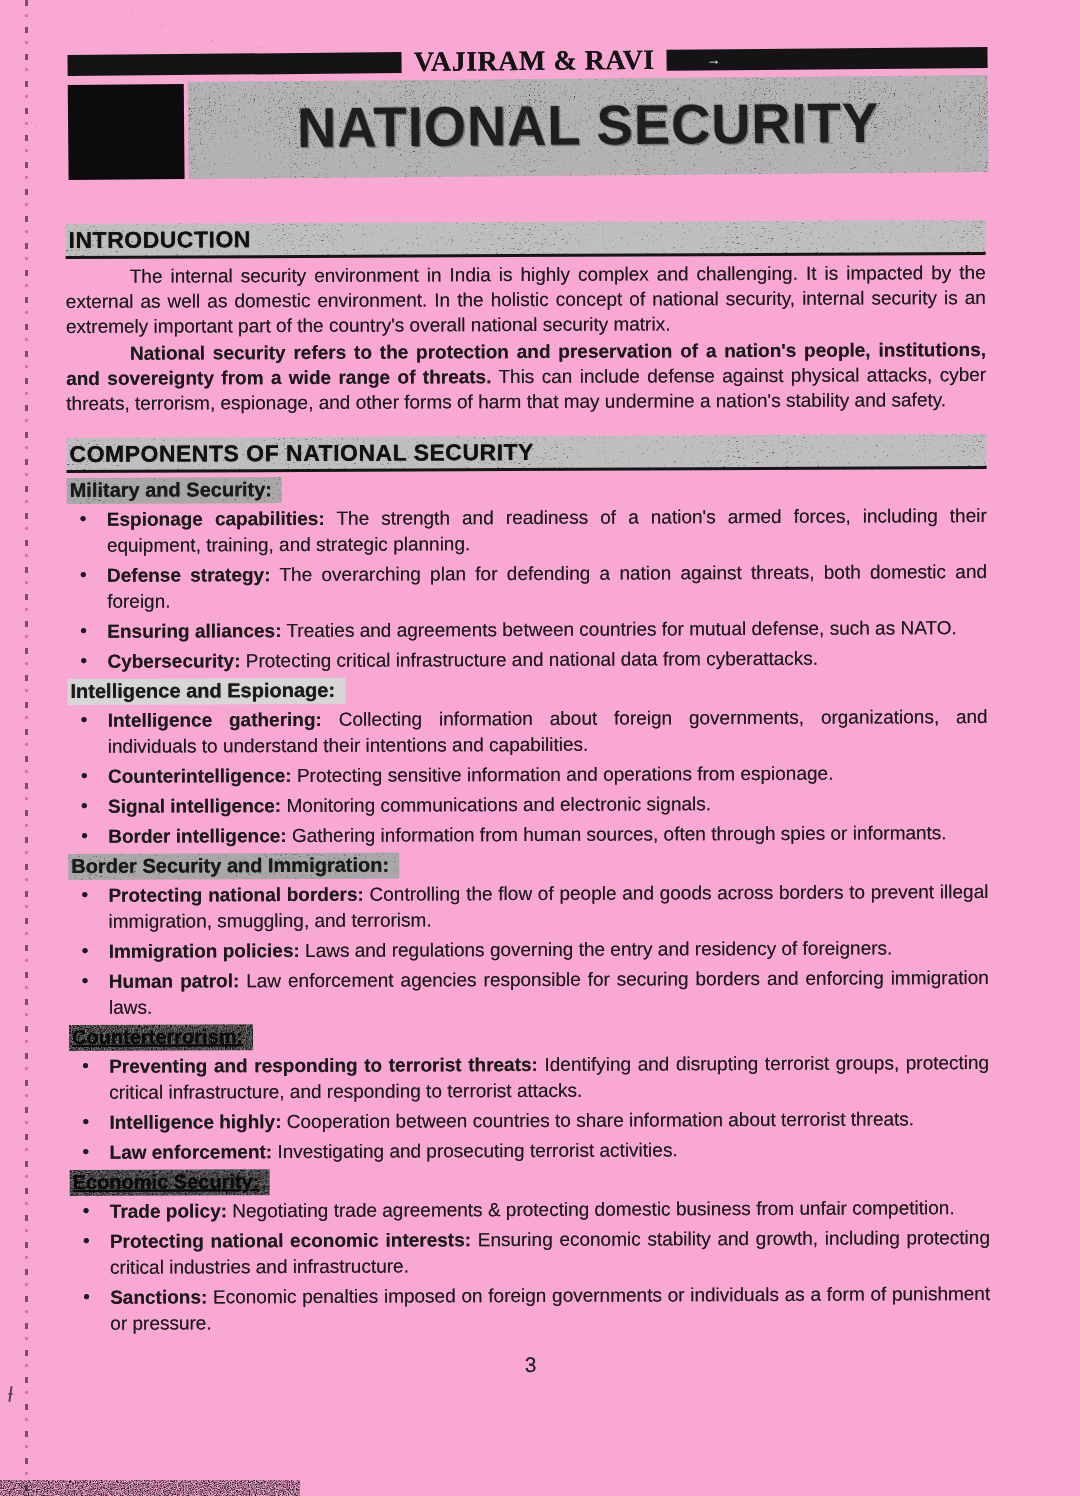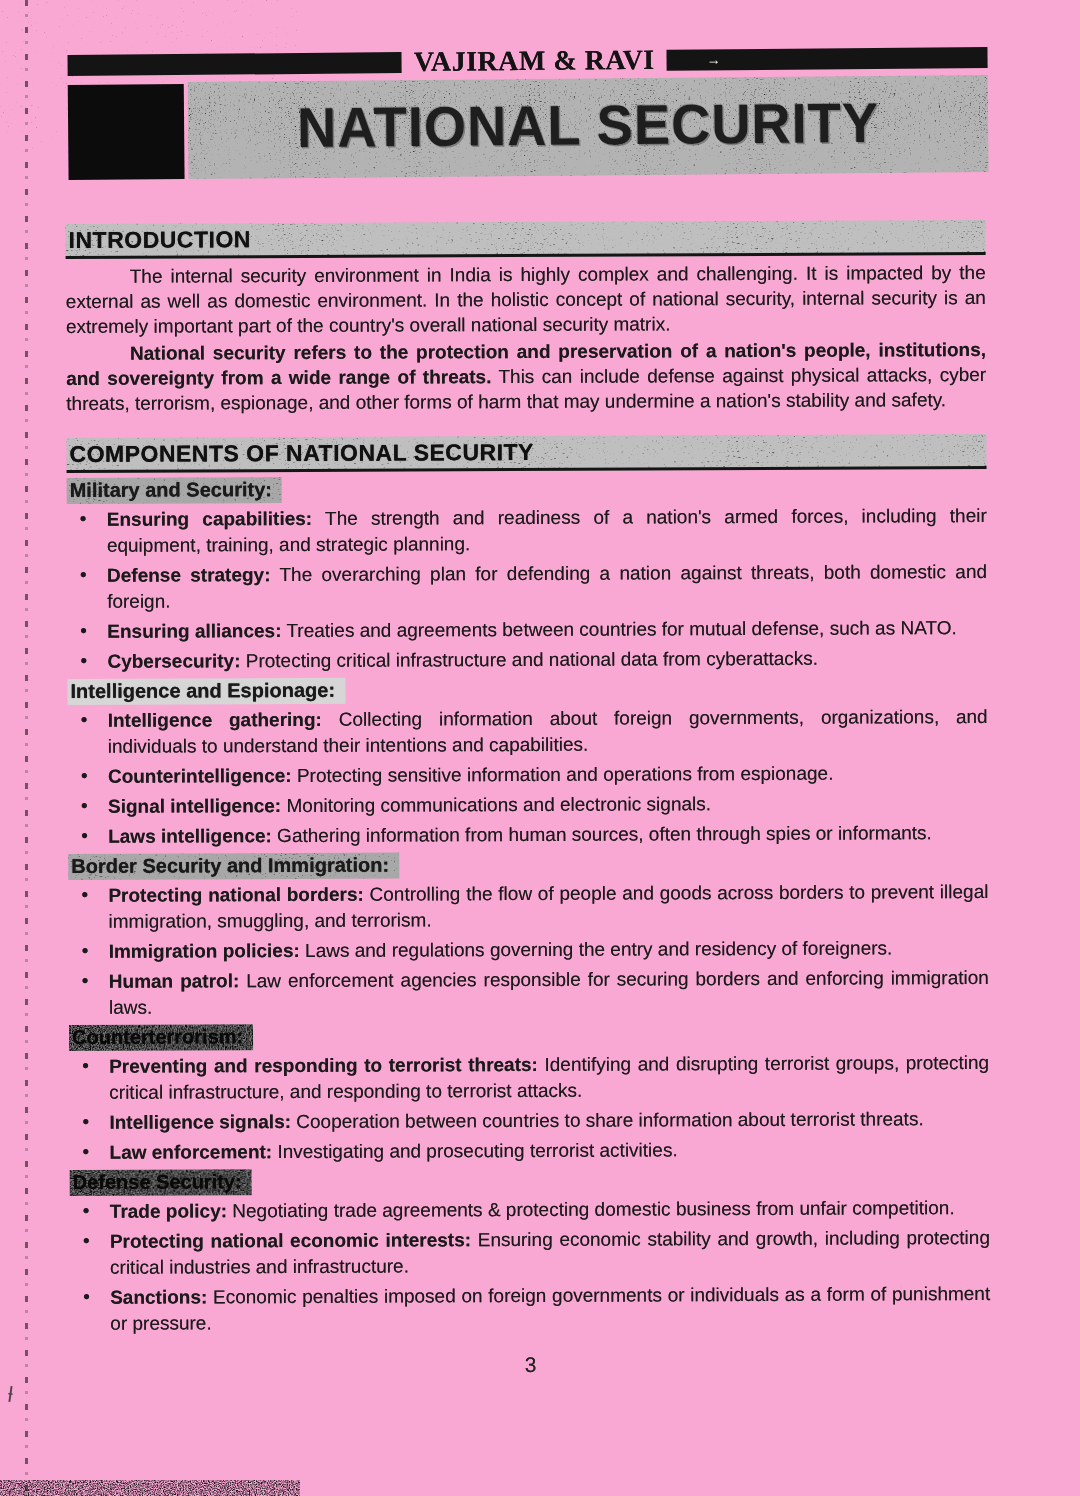--- a/index.html
+++ b/index.html
@@ -51,21 +51,21 @@
 
   .components-gap{margin-top:22px;}
 
   
   .subhead{position:relative;display:table;margin:1px 0 3px 0;padding:1px 10px 2px 3px;overflow:hidden;}
   .subhead .sh-text{position:relative;z-index:2;font-size:20px;font-weight:700;
     text-shadow:0 0 .7px rgba(0,0,0,.85);}
   .shade-light{background:#d6d6d6;}
   .shade-medium{background:#a8a8a8;}
   .shade-dark{background:#777777;}
-  .shade-dark .sh-text{color:#0a0a0a;}
+  .shade-dark .sh-text{color:#0a0a0a;text-decoration:underline;}
 
   
   .bullet{position:relative;padding-left:40px;margin-bottom:4px;font-size:19px;line-height:26px;
     text-align:justify;text-shadow:0 0 .5px rgba(20,20,20,.6);}
   .bullet .dot{position:absolute;left:13px;top:-1px;font-size:19px;}
   .bullet b{font-weight:700;}
   .group{margin-bottom:2px;}
 
   .page-number{margin-top:18px;text-align:center;font-size:21px;color:#222;
     text-shadow:0 0 .5px rgba(20,20,20,.6);}
@@ -134,65 +134,65 @@
       </div>
 
       <div id="components-body">
           <div class="group">
             <div class="subhead shade-medium">
               <svg class="grain" preserveAspectRatio="none">
                 <rect width="100%" height="100%" filter="url(#g-med)"></rect>
               </svg>
               <span class="sh-text">Military and Security:</span>
             </div>
-            <div class="bullet"><span class="dot">•</span><b>Ensuring capabilities:</b> <span>The strength and readiness of a nation's armed forces, including their equipment, training, and strategic planning.</span></div>
+            <div class="bullet"><span class="dot">•</span><b>Espionage capabilities:</b> <span>The strength and readiness of a nation's armed forces, including their equipment, training, and strategic planning.</span></div>
             <div class="bullet"><span class="dot">•</span><b>Defense strategy:</b> <span>The overarching plan for defending a nation against threats, both domestic and foreign.</span></div>
             <div class="bullet"><span class="dot">•</span><b>Ensuring alliances:</b> <span>Treaties and agreements between countries for mutual defense, such as NATO.</span></div>
             <div class="bullet"><span class="dot">•</span><b>Cybersecurity:</b> <span>Protecting critical infrastructure and national data from cyberattacks.</span></div>
           </div>
           <div class="group">
             <div class="subhead shade-light">
               <svg class="grain" preserveAspectRatio="none">
                 <rect width="100%" height="100%" filter="url(#g-light)"></rect>
               </svg>
               <span class="sh-text">Intelligence and Espionage:</span>
             </div>
             <div class="bullet"><span class="dot">•</span><b>Intelligence gathering:</b> <span>Collecting information about foreign governments, organizations, and individuals to understand their intentions and capabilities.</span></div>
             <div class="bullet"><span class="dot">•</span><b>Counterintelligence:</b> <span>Protecting sensitive information and operations from espionage.</span></div>
             <div class="bullet"><span class="dot">•</span><b>Signal intelligence:</b> <span>Monitoring communications and electronic signals.</span></div>
-            <div class="bullet"><span class="dot">•</span><b>Laws intelligence:</b> <span>Gathering information from human sources, often through spies or informants.</span></div>
+            <div class="bullet"><span class="dot">•</span><b>Border intelligence:</b> <span>Gathering information from human sources, often through spies or informants.</span></div>
           </div>
           <div class="group">
             <div class="subhead shade-medium">
               <svg class="grain" preserveAspectRatio="none">
                 <rect width="100%" height="100%" filter="url(#g-med)"></rect>
               </svg>
               <span class="sh-text">Border Security and Immigration:</span>
             </div>
             <div class="bullet"><span class="dot">•</span><b>Protecting national borders:</b> <span>Controlling the flow of people and goods across borders to prevent illegal immigration, smuggling, and terrorism.</span></div>
             <div class="bullet"><span class="dot">•</span><b>Immigration policies:</b> <span>Laws and regulations governing the entry and residency of foreigners.</span></div>
             <div class="bullet"><span class="dot">•</span><b>Human patrol:</b> <span>Law enforcement agencies responsible for securing borders and enforcing immigration laws.</span></div>
           </div>
           <div class="group">
             <div class="subhead shade-dark">
               <svg class="grain" preserveAspectRatio="none">
                 <rect width="100%" height="100%" filter="url(#g-dense)"></rect>
               </svg>
               <span class="sh-text">Counterterrorism:</span>
             </div>
             <div class="bullet"><span class="dot">•</span><b>Preventing and responding to terrorist threats:</b> <span>Identifying and disrupting terrorist groups, protecting critical infrastructure, and responding to terrorist attacks.</span></div>
-            <div class="bullet"><span class="dot">•</span><b>Intelligence signals:</b> <span>Cooperation between countries to share information about terrorist threats.</span></div>
+            <div class="bullet"><span class="dot">•</span><b>Intelligence highly:</b> <span>Cooperation between countries to share information about terrorist threats.</span></div>
             <div class="bullet"><span class="dot">•</span><b>Law enforcement:</b> <span>Investigating and prosecuting terrorist activities.</span></div>
           </div>
           <div class="group">
             <div class="subhead shade-dark">
               <svg class="grain" preserveAspectRatio="none">
                 <rect width="100%" height="100%" filter="url(#g-dense)"></rect>
               </svg>
-              <span class="sh-text">Defense Security:</span>
+              <span class="sh-text">Economic Security:</span>
             </div>
             <div class="bullet"><span class="dot">•</span><b>Trade policy:</b> <span>Negotiating trade agreements &amp; protecting domestic business from unfair competition.</span></div>
             <div class="bullet"><span class="dot">•</span><b>Protecting national economic interests:</b> <span>Ensuring economic stability and growth, including protecting critical industries and infrastructure.</span></div>
             <div class="bullet"><span class="dot">•</span><b>Sanctions:</b> <span>Economic penalties imposed on foreign governments or individuals as a form of punishment or pressure.</span></div>
           </div>
         </div>
 
       <div class="page-number">3</div>
     </div>
   </div>

